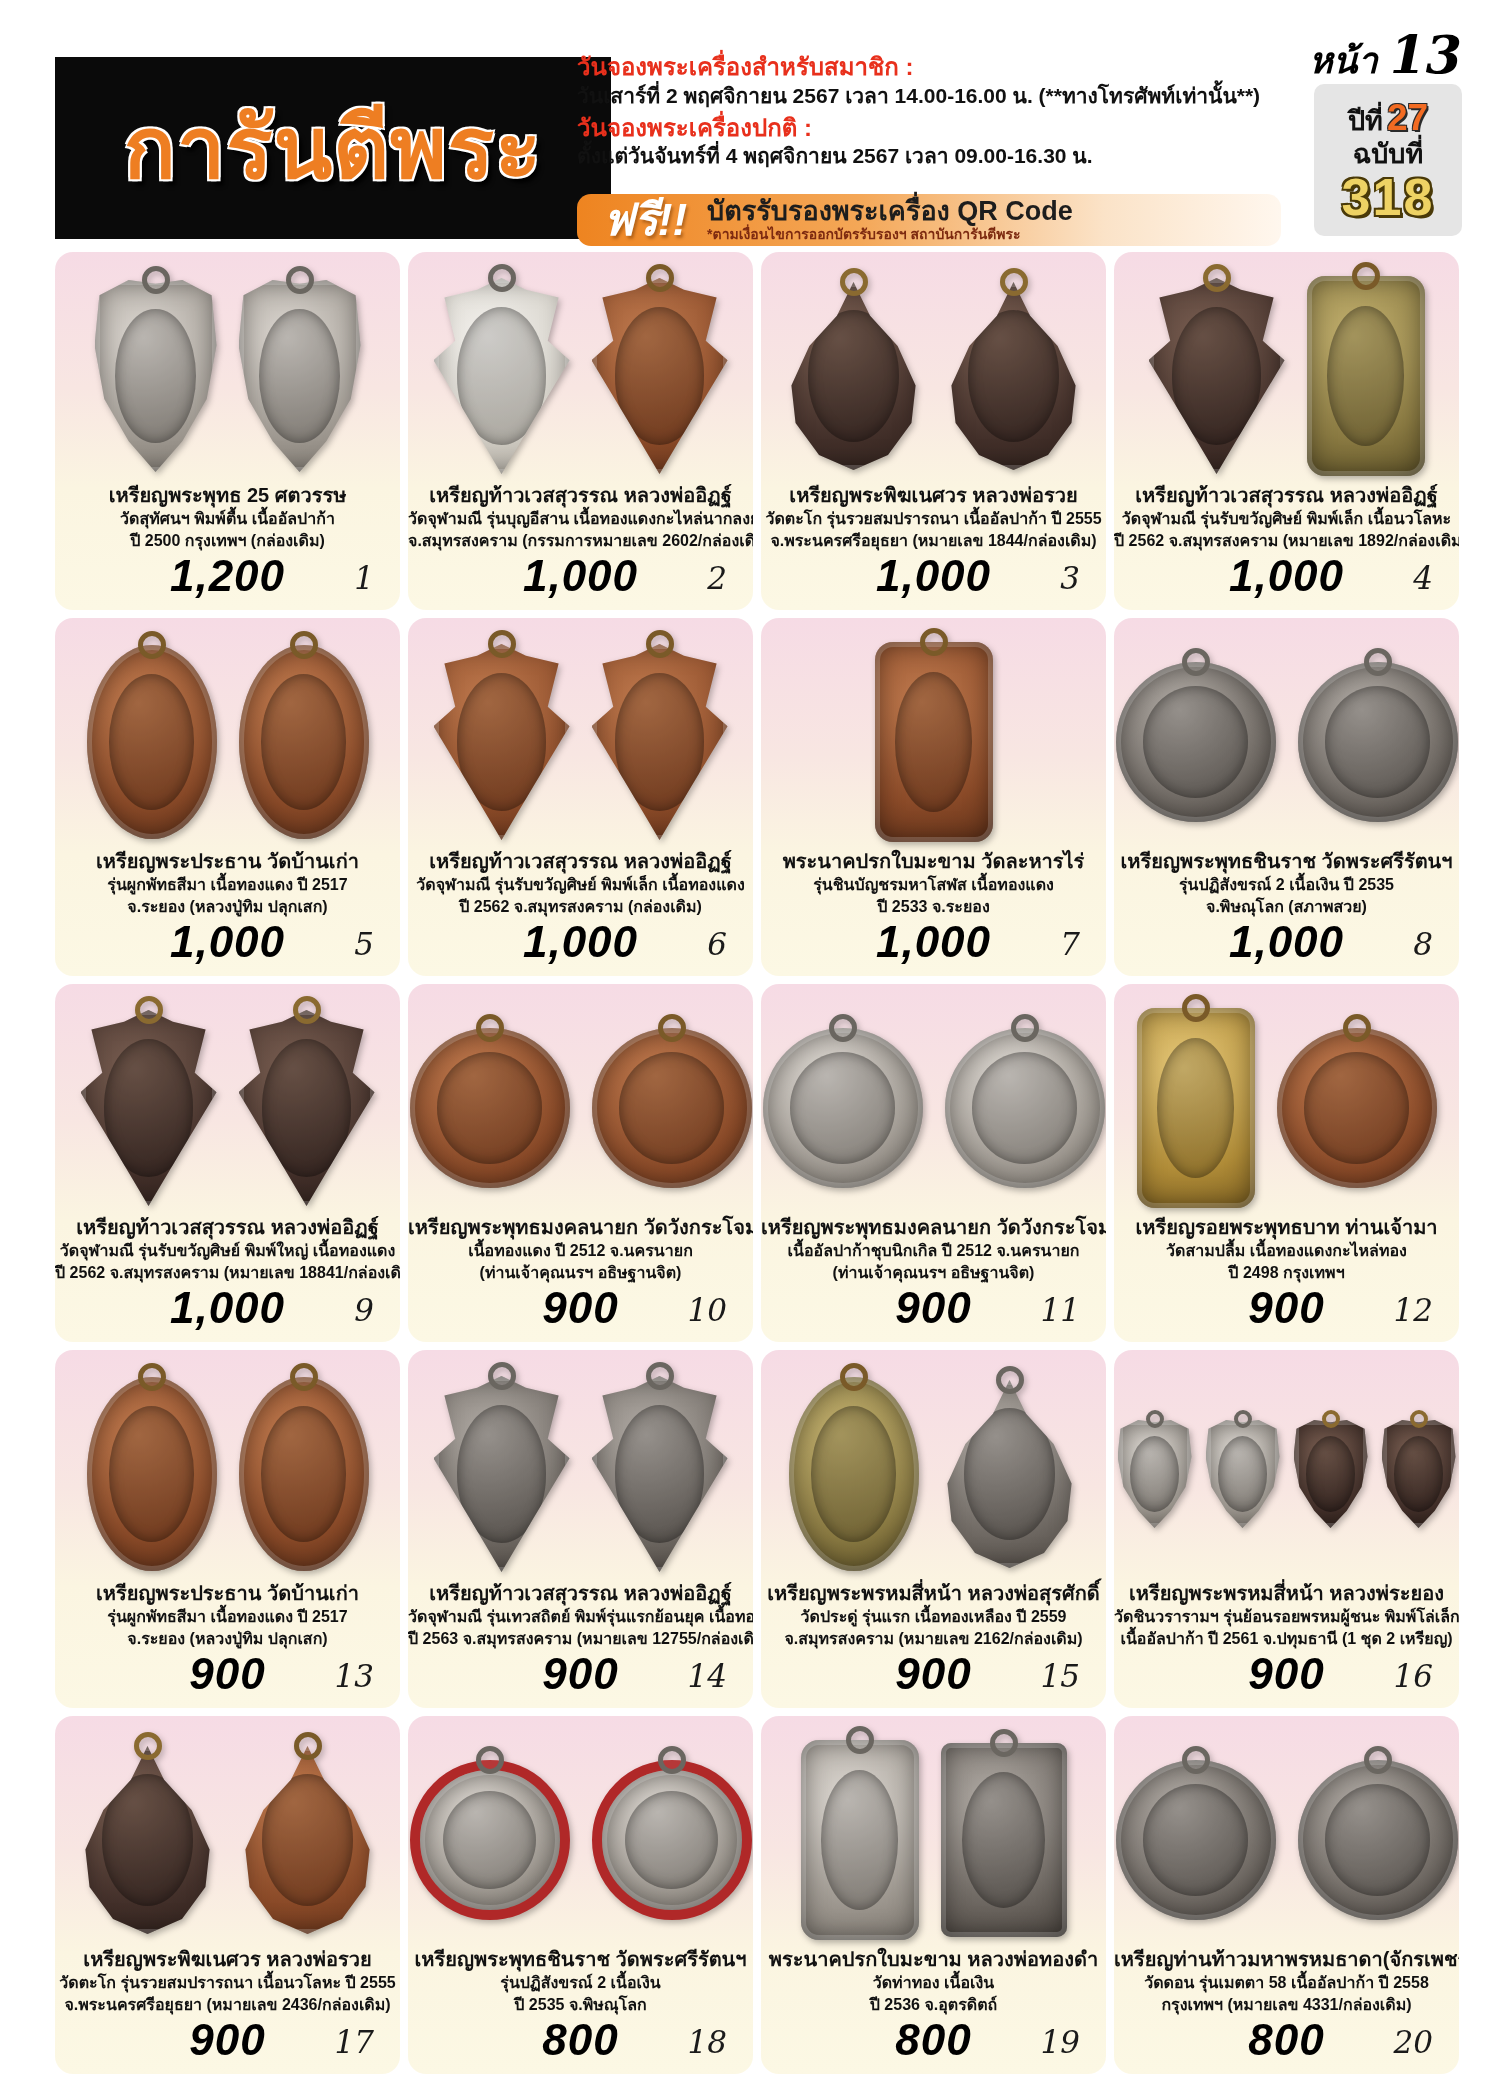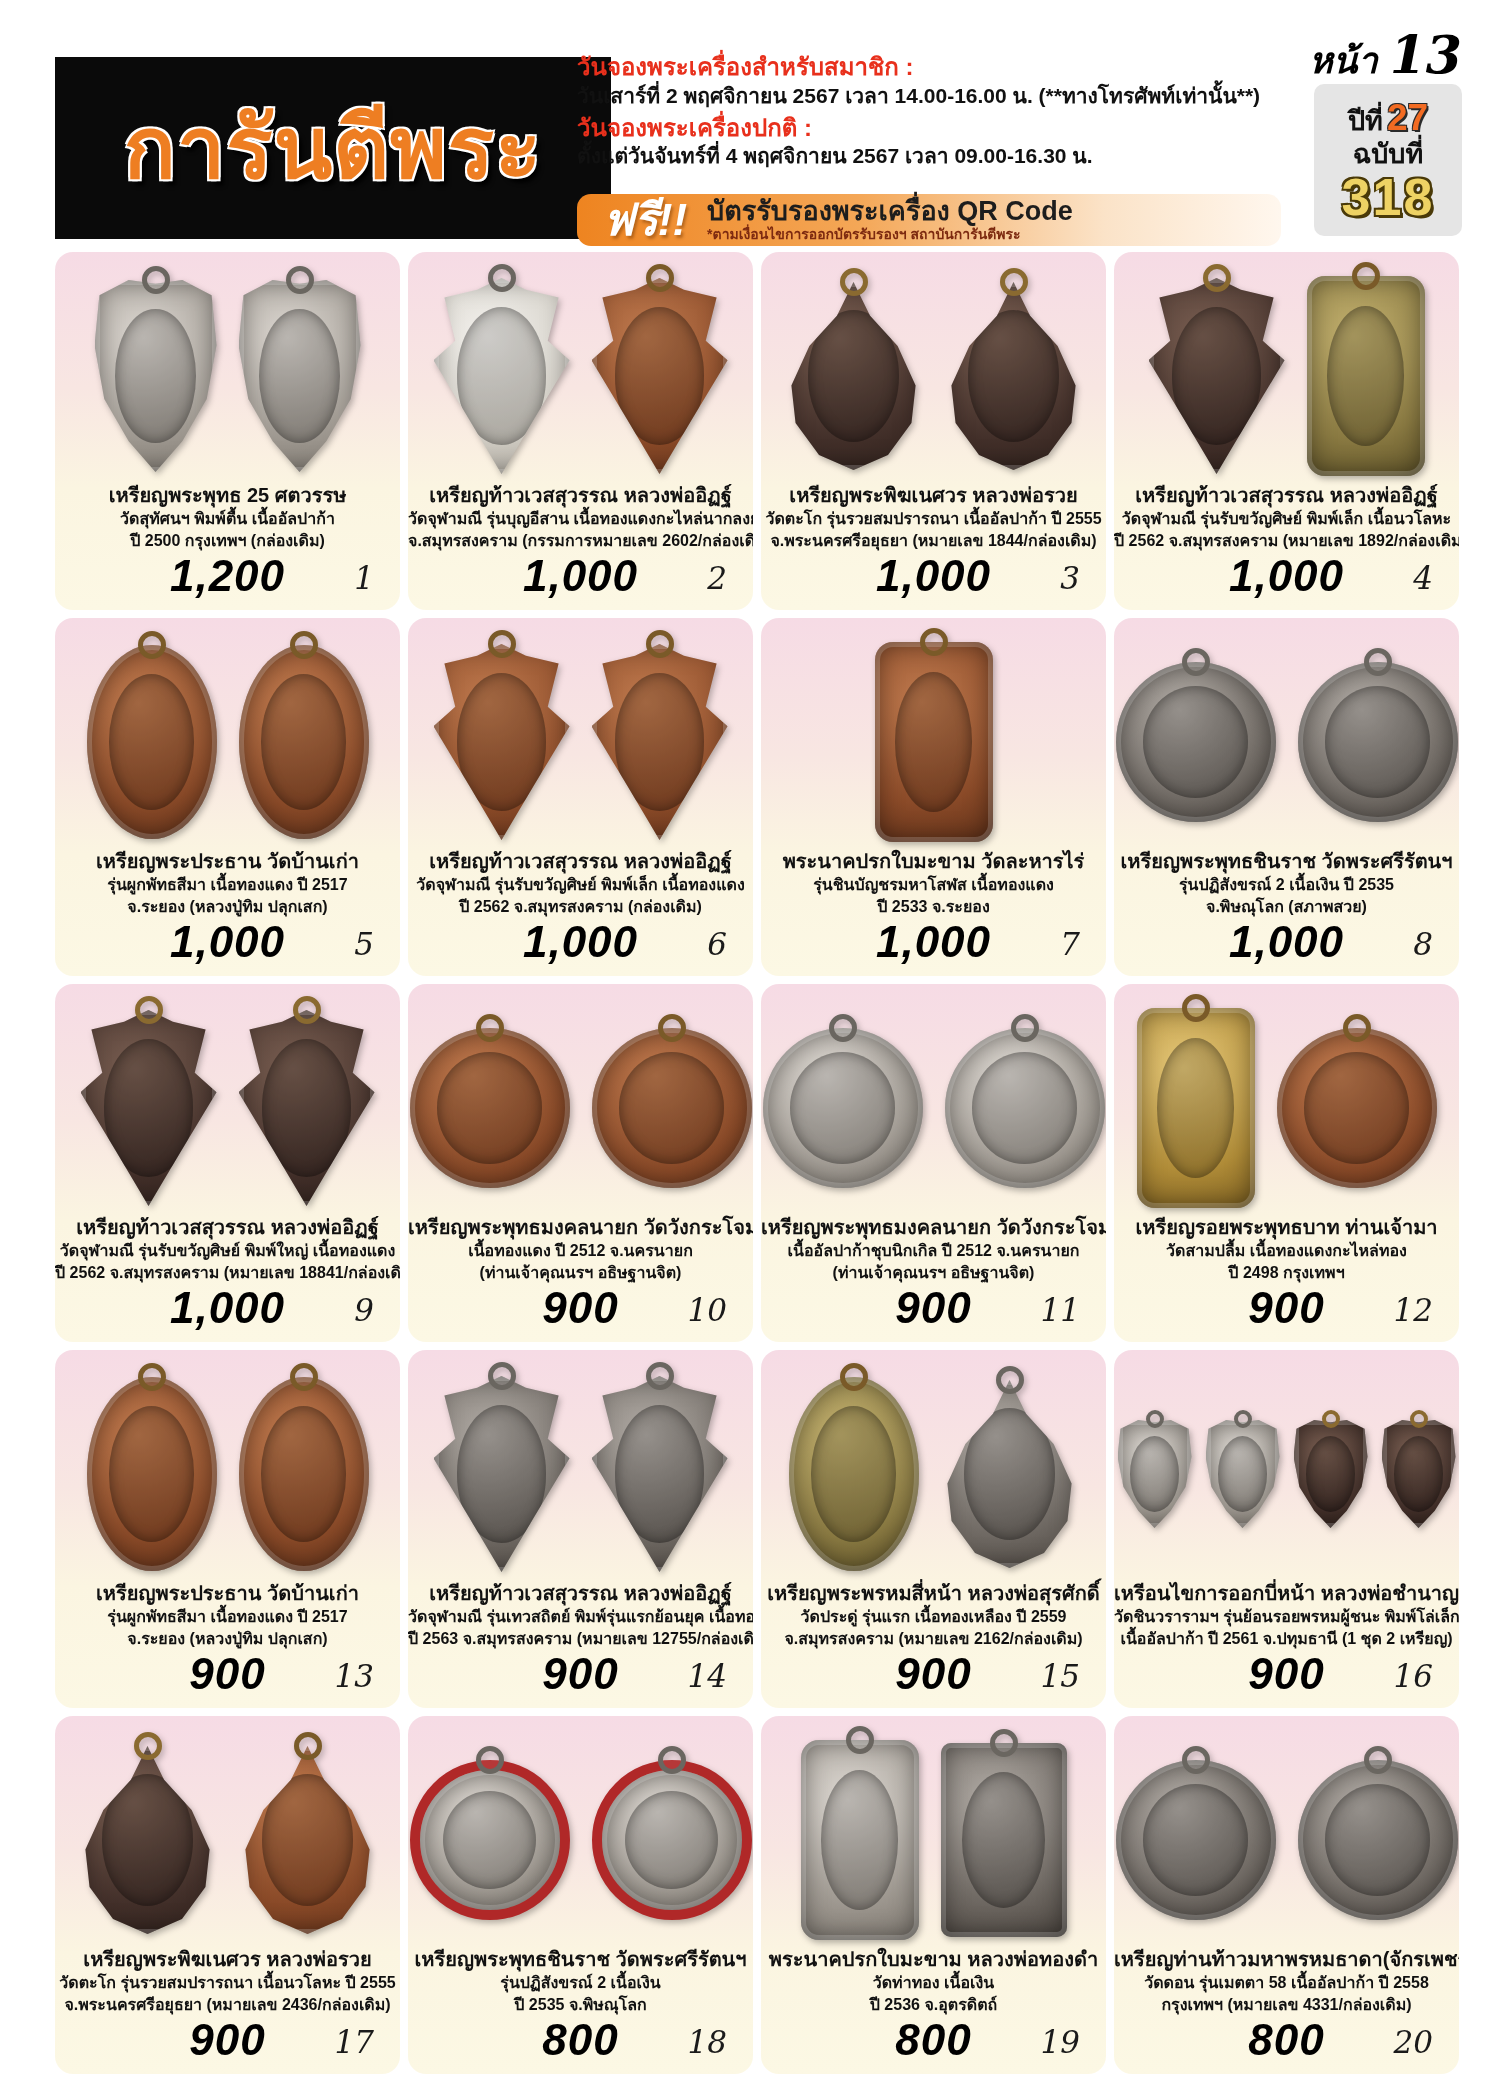--- a/index.html
+++ b/index.html
@@ -415,21 +415,21 @@
         </div>
         <div class="medal sh-shield c-dark sm">
           <div class="loop"></div>
           <div class="m-body"></div>
         </div>
         <div class="medal sh-shield c-dark sm">
           <div class="loop"></div>
           <div class="m-body"></div>
         </div>
       </div>
-    <div class="t1">เหรีอนไขการออกบี่หน้า หลวงพ่อชำนาญ</div>
+    <div class="t1">เหรียญพระพรหมสี่หน้า หลวงพ่ระยอง</div>
     <div class="t2">วัดชินวรารามฯ รุ่นย้อนรอยพรหมผู้ชนะ พิมพ์โล่เล็ก</div>
     <div class="t3">เนื้ออัลปาก้า ปี 2561 จ.ปทุมธานี (1 ชุด 2 เหรียญ)</div>
     <div class="price-row">
       <div class="price">900</div>
       <div class="no">16</div>
     </div>
   </div>
     <div class="card">
     <div class="photos">
         <div class="medal sh-drop c-dark">

